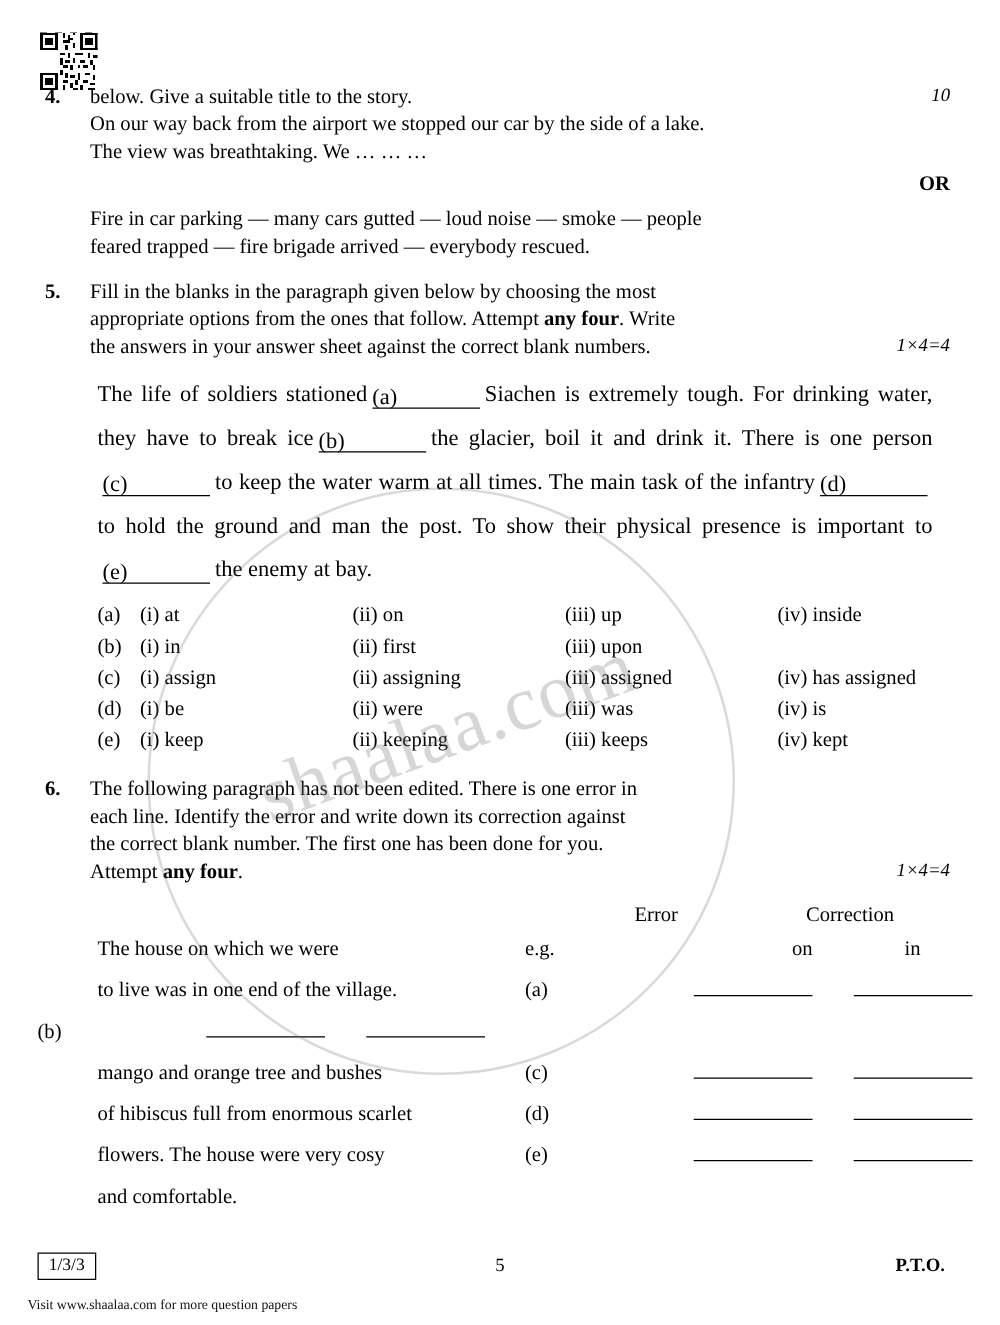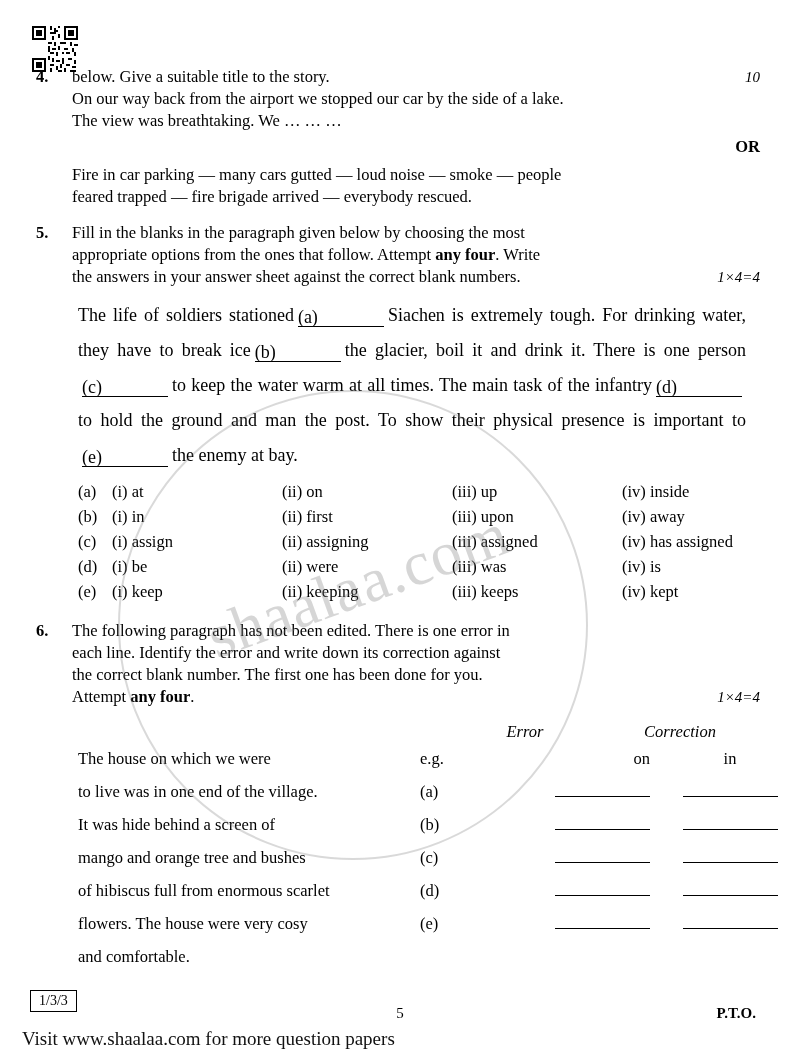--- a/index.html
+++ b/index.html
@@ -102,21 +102,20 @@
     font-size: 16.5px;
     line-height: 25px;
   }
   .optrow { display: flex; }
   .optlbl { width: 34px; flex: 0 0 34px; }
   .optcell { flex: 0 0 170px; }
 
   
   .edit-head {
     display: flex;
-    font-style: italic;
     font-size: 16.5px;
     margin-top: 14px;
   }
   .edit-head .sp1 { flex: 0 0 420px; }
   .edit-head .h-err { flex: 0 0 150px; text-align: center; }
   .edit-head .h-cor { flex: 0 0 160px; text-align: center; }
 
   .edit-row {
     display: flex;
     align-items: baseline;
@@ -160,21 +159,21 @@
     color: rgba(120,120,120,0.30);
     font-family: "Liberation Serif", serif;
     transform: rotate(-20deg);
     letter-spacing: 1px;
   }
 
   
   .footer-left {
     position: absolute;
     left: 30px;
-    bottom: 48px;
+    bottom: 36px;
     border: 1px solid #000;
     padding: 1px 8px;
     font-size: 14px;
     line-height: 18px;
   }
   .footer-page {
     position: absolute;
     left: 0; right: 0;
     bottom: 38px;
     text-align: center;
@@ -184,21 +183,21 @@
     position: absolute;
     right: 44px;
     bottom: 38px;
     font-size: 15px;
     font-weight: bold;
   }
   .footer-visit {
     position: absolute;
     left: 22px;
     bottom: 10px;
-    font-size: 19px;
+    font-size: 11px;
     color: #111;
   }
 </style>
 </head>
 <body>
 
 <div class="page">
 
   <div class="qr">
     <svg width="46" height="46" viewBox="0 0 23 23" shape-rendering="crispEdges">
@@ -301,21 +300,20 @@
         <div class="optcell">(i)  at</div>
         <div class="optcell">(ii)  on</div>
         <div class="optcell">(iii)  up</div>
         <div class="optcell">(iv)  inside</div>
       </div>
       <div class="optrow">
         <div class="optlbl">(b)</div>
         <div class="optcell">(i)  in</div>
         <div class="optcell">(ii)  first</div>
         <div class="optcell">(iii)  upon</div>
-        <div class="optcell">(iv)  away</div>
       </div>
       <div class="optrow">
         <div class="optlbl">(c)</div>
         <div class="optcell">(i)  assign</div>
         <div class="optcell">(ii)  assigning</div>
         <div class="optcell">(iii)  assigned</div>
         <div class="optcell">(iv)  has assigned</div>
       </div>
       <div class="optrow">
         <div class="optlbl">(d)</div>
@@ -359,21 +357,20 @@
         <div class="err">on</div>
         <div class="cor">in</div>
       </div>
       <div class="edit-row">
         <div class="text">to live was in one end of the village.</div>
         <div class="lbl">(a)</div>
         <div class="err"><span class="ul"></span></div>
         <div class="cor"><span class="ul"></span></div>
       </div>
       <div class="edit-row">
-        <div class="text">It was hide behind a screen of</div>
         <div class="lbl">(b)</div>
         <div class="err"><span class="ul"></span></div>
         <div class="cor"><span class="ul"></span></div>
       </div>
       <div class="edit-row">
         <div class="text">mango and orange tree and bushes</div>
         <div class="lbl">(c)</div>
         <div class="err"><span class="ul"></span></div>
         <div class="cor"><span class="ul"></span></div>
       </div>

